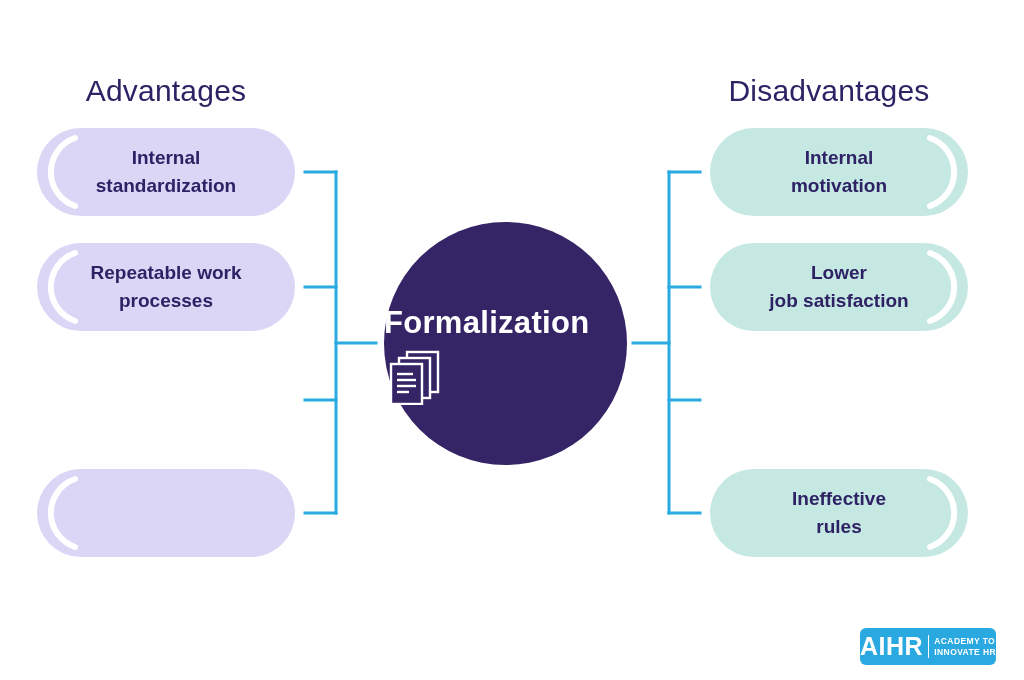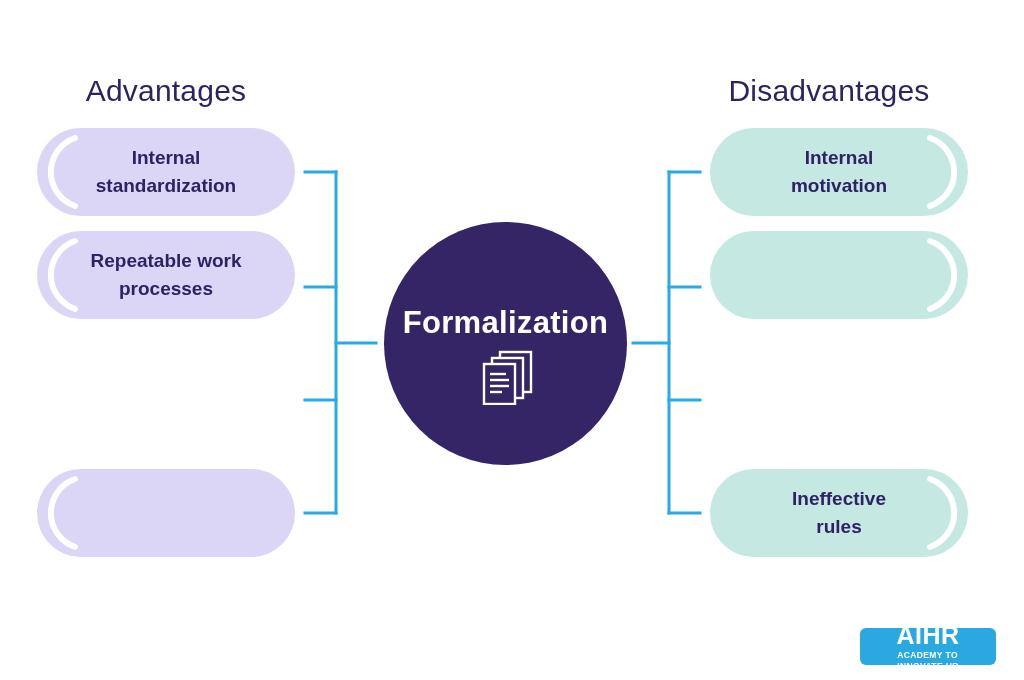--- a/index.html
+++ b/index.html
@@ -44,21 +44,21 @@
     width: 258px; height: 88px;
     border-radius: 44px;
     display: flex;
     align-items: center;
     justify-content: center;
     text-align: center;
   }
   .pill.advantage    { left: 37px;  background: var(--advantage-pill-color); }
   .pill.disadvantage { left: 710px; background: var(--disadvantage-pill-color); }
   .pill.row-0 { top: 128px; }
-  .pill.row-1 { top: 231px; }
+  .pill.row-1 { top: 243px; }
   .pill.row-2 { top: 356px; }
   .pill.row-3 { top: 469px; }
 
   .pill-label {
     position: relative;
     z-index: 2;
     font-size: 19px;
     font-weight: 700;
     line-height: 1.45;
     color: var(--pill-text-color);
@@ -92,21 +92,21 @@
   }
 
   .center-circle {
     position: absolute;
     left: 384px; top: 222px;
     width: 243px; height: 243px;
     border-radius: 50%;
     background: var(--circle-color);
     display: flex;
     flex-direction: column;
-    align-items: center;
+    align-items: flex-start;
     justify-content: center;
     gap: 8px;
   }
   .center-label {
     color: var(--circle-text-color);
     font-size: 31px;
     font-weight: 700;
     letter-spacing: 0.3px;
     margin-top: 22px;
   }
@@ -129,21 +129,20 @@
 
   .logo {
     position: absolute;
     left: 860px; top: 628px;
     width: 136px; height: 37px;
     background: var(--logo-bg-color);
     border-radius: 6px;
     display: flex;
     align-items: center;
     justify-content: center;
-    flex-direction: column;
   }
   .logo-name {
     color: var(--logo-text-color);
     font-size: 25px;
     font-weight: 700;
     letter-spacing: 0.5px;
   }
   .logo-divider {
     width: 2px; height: 23px;
     background: var(--logo-text-color);
@@ -216,20 +215,22 @@
     <svg class="pill-arc" viewBox="0 0 258 88">
         <path d="M220,10 A36,36 0 0 1 220,78"></path>
       </svg>
     <div class="pill-label">Internal
 motivation</div>
   </div>
   <div class="pill disadvantage row-1">
     <svg class="pill-arc" viewBox="0 0 258 88">
         <path d="M220,10 A36,36 0 0 1 220,78"></path>
       </svg>
+    <div class="pill-label">Lower
+job satisfaction</div>
   </div>
   <div class="pill disadvantage row-3">
     <svg class="pill-arc" viewBox="0 0 258 88">
         <path d="M220,10 A36,36 0 0 1 220,78"></path>
       </svg>
     <div class="pill-label">Ineffective
 rules</div>
   </div>
 
   <div class="center-circle">

